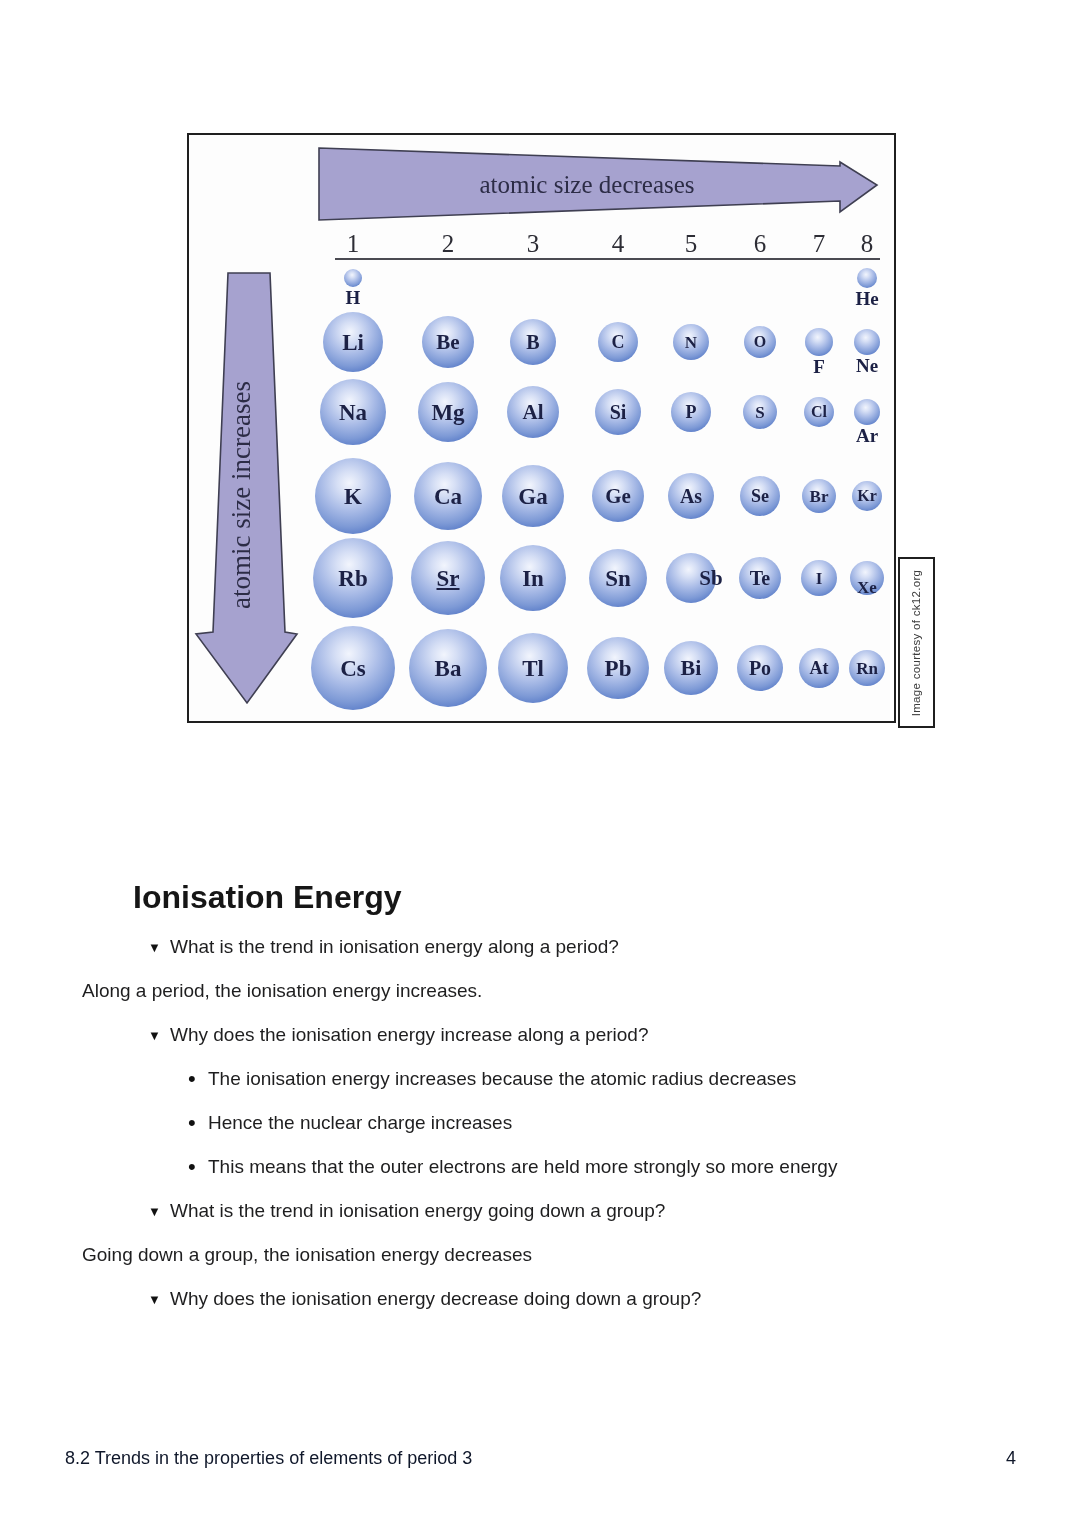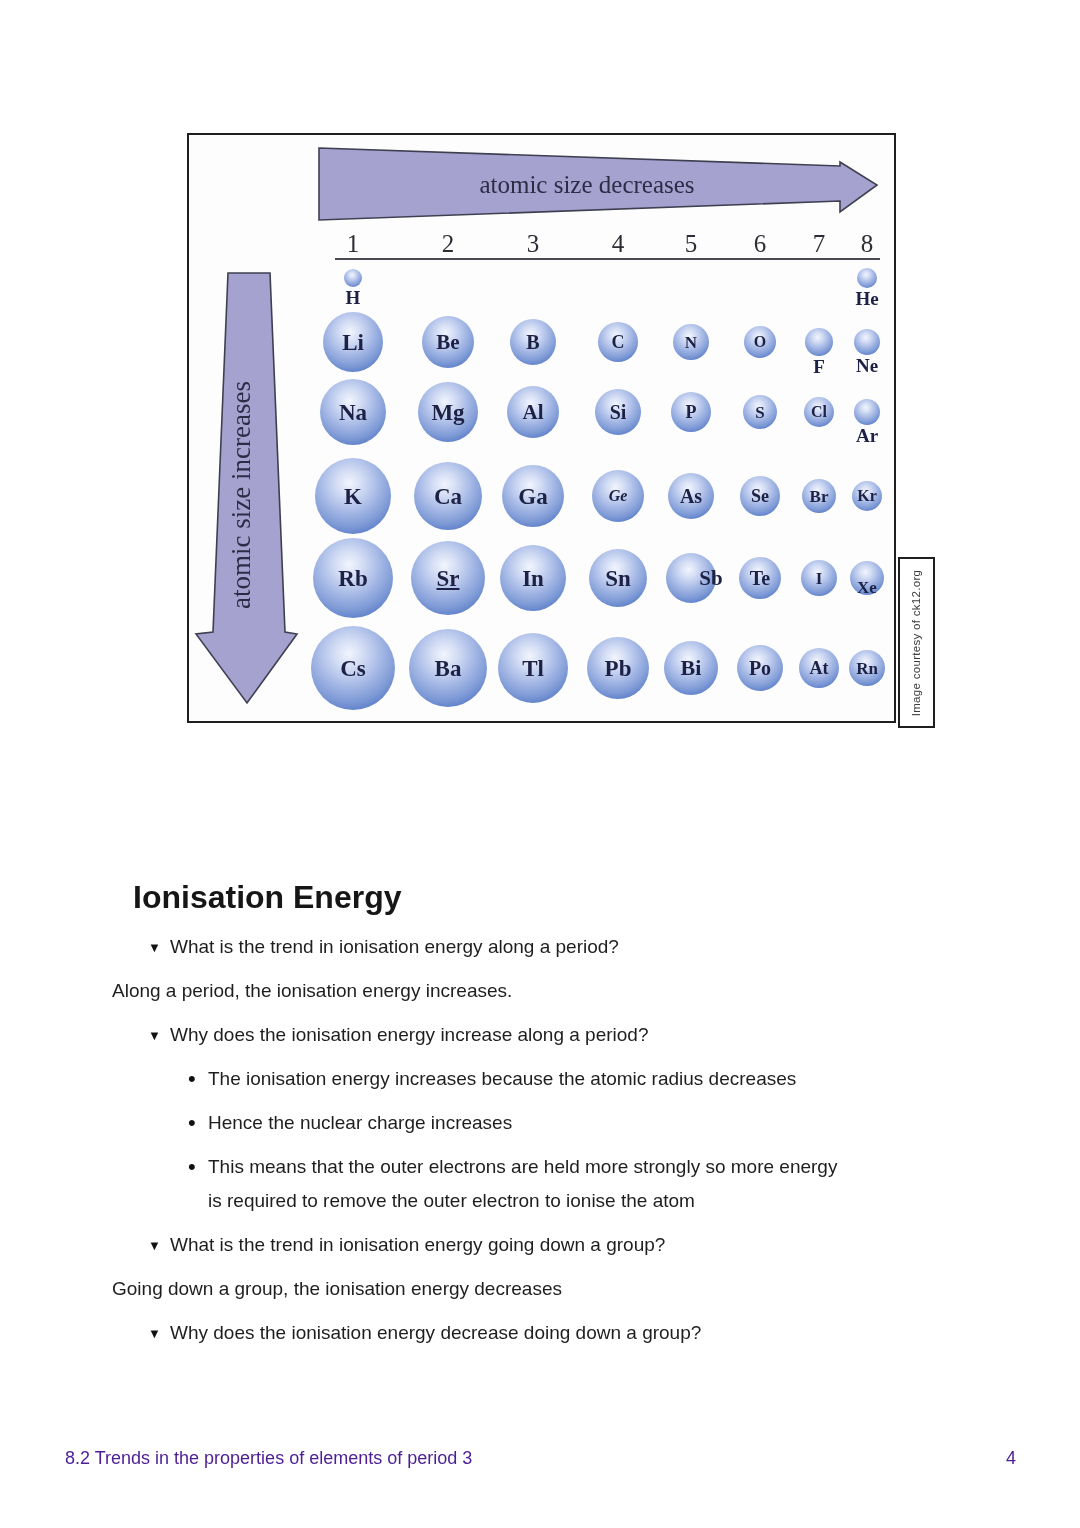--- a/index.html
+++ b/index.html
@@ -27,29 +27,29 @@
 
   
   .heading{position:absolute;left:133px;top:878px;font-size:32px;line-height:38px;
            font-weight:700;color:#161616;margin:0;}
   .content{position:absolute;left:0;top:930px;width:1080px;}
   .qa{font-size:19px;line-height:34px;margin:0 0 10px 0;}
   .qa .txt{display:inline-block;vertical-align:top;max-width:730px;}
   .q{padding-left:148px;}
   .q .tri{display:inline-block;width:22px;font-size:13px;color:#111;
           vertical-align:top;position:relative;top:1px;}
-  .a{padding-left:112px;}
+  .a{padding-left:82px;}
   .b{padding-left:188px;}
   .b .dot{display:inline-block;width:20px;font-size:22px;color:#111;vertical-align:top;}
   .b3{}
 
   
   .footer{position:absolute;left:0;top:1448px;width:1080px;display:flex;
           justify-content:space-between;box-sizing:border-box;padding:0 64px 0 65px;
-          font-size:18px;color:#4c1d95;}
+          font-size:18px;color:#0f172a;}
 </style>
 </head>
 <body>
 
 <div class="page">
 
   <div class="figure">
     <svg class="fig-svg" width="705" height="586" viewBox="0 0 705 586">
 
       <polygon points="130,13 651,31 651,27 688,50 651,77 651,66 130,85" fill="#a6a2cf" stroke="#3f3f52" stroke-width="1.6"></polygon>
@@ -123,21 +123,21 @@
         <div class="sphere" style="left: 126px; top: 323px; width: 76px; height: 76px;">
           <span class="sym" style="font-size: 23px;">K</span>
         </div>
         <div class="sphere" style="left: 225px; top: 327px; width: 68px; height: 68px;">
           <span class="sym" style="font-size: 23px;">Ca</span>
         </div>
         <div class="sphere" style="left: 313px; top: 330px; width: 62px; height: 62px;">
           <span class="sym" style="font-size: 23px;">Ga</span>
         </div>
         <div class="sphere" style="left: 403px; top: 335px; width: 52px; height: 52px;">
-          <span class="sym" style="font-size: 16px; font-style: italic;">Ge</span>
+          <span class="sym" style="font-size: 21px;">Ge</span>
         </div>
         <div class="sphere" style="left: 479px; top: 338px; width: 46px; height: 46px;">
           <span class="sym" style="font-size: 20px;">As</span>
         </div>
         <div class="sphere" style="left: 551px; top: 341px; width: 40px; height: 40px;">
           <span class="sym" style="font-size: 18px;">Se</span>
         </div>
         <div class="sphere" style="left: 613px; top: 344px; width: 34px; height: 34px;">
           <span class="sym" style="font-size: 17px;">Br</span>
         </div>
@@ -211,21 +211,21 @@
     <div class="qa q">
       <span class="tri">▼</span><span class="txt">Why does the ionisation energy increase along a period?</span>
     </div>
     <div class="qa b">
       <span class="dot">•</span><span class="txt">The ionisation energy increases because the atomic radius decreases</span>
     </div>
     <div class="qa b">
       <span class="dot">•</span><span class="txt">Hence the nuclear charge increases</span>
     </div>
     <div class="qa b b3">
-      <span class="dot">•</span><span class="txt"><span>This means that the outer electrons are held more strongly so more energy</span><br><span>is required to remove the outer electron to ionise the atom</span></span>
+      <span class="dot">•</span><span class="txt"><span>This means that the outer electrons are held more strongly so more energy</span><br></span>
     </div>
     <div class="qa q">
       <span class="tri">▼</span><span class="txt">What is the trend in ionisation energy going down a group?</span>
     </div>
     <div class="qa a">
       <span class="txt">Going down a group, the ionisation energy decreases</span>
     </div>
     <div class="qa q">
       <span class="tri">▼</span><span class="txt">Why does the ionisation energy decrease doing down a group?</span>
     </div>

